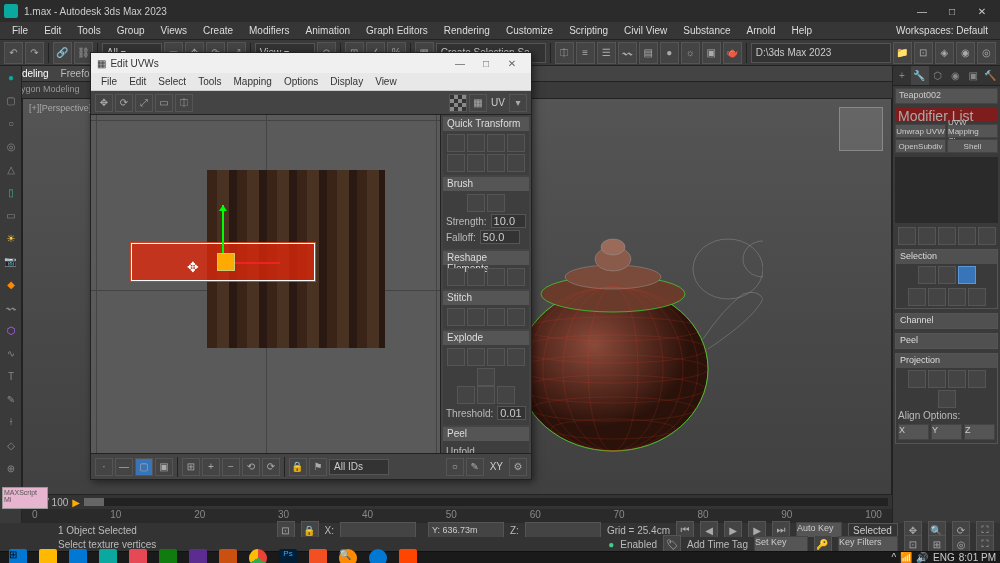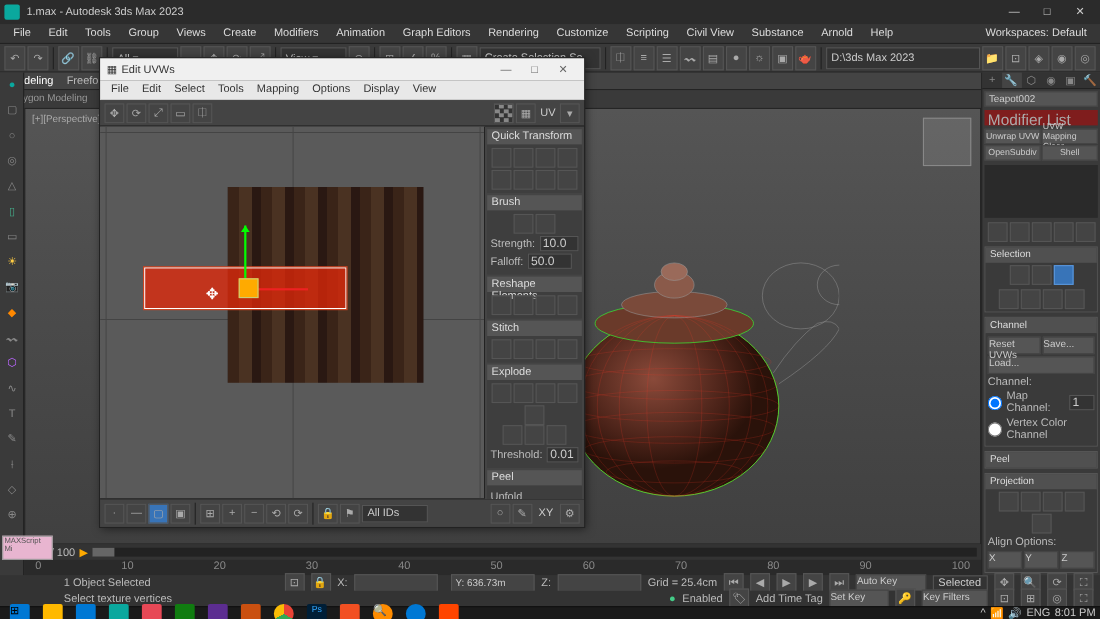--- a/index.html
+++ b/index.html
@@ -422,39 +422,20 @@
       <div class="icon-row" style="margin-top:4px">
         <div class="ic"></div>
         <div class="ic"></div>
         <div class="ic"></div>
         <div class="ic"></div>
       </div>
     </div>
   </div>
   <div class="rollout">
     <div class="rollout-hdr">Channel</div>
-    <div class="rollout-body">
-      <div style="display:flex;gap:2px">
-        <div class="btn-full" style="flex:1">Reset UVWs</div>
-        <div class="btn-full" style="flex:1">Save...</div>
-      </div>
-      <div class="btn-full">Load...</div>
-      <div class="label-row">
-          <span>Channel:</span>
-        </div>
-      <div class="label-row">
-          <input type="radio" checked="" style="">
-          <span>Map Channel:</span>
-          <div class="spinner" style="width:26px">1</div>
-        </div>
-      <div class="label-row">
-          <input type="radio" style="">
-          <span>Vertex Color Channel</span>
-        </div>
-    </div>
   </div>
   <div class="rollout">
     <div class="rollout-hdr">Peel</div>
   </div>
   <div class="rollout">
     <div class="rollout-hdr">Projection</div>
     <div class="rollout-body">
       <div class="icon-row">
           <div class="ic"></div>
           <div class="ic"></div>
@@ -512,21 +493,21 @@
   <span></span>
     <div class="coord-box">Y: 636.73m</div>
   <span>Z:</span>
     <div class="coord-box"></div>
   <span>Grid = 25.4cm</span>
   <div class="tb-btn sm">⏮</div>
   <div class="tb-btn sm">◀</div>
   <div class="tb-btn sm">▶</div>
   <div class="tb-btn sm">▶</div>
   <div class="tb-btn sm">⏭</div>
-  <div class="btn-full" style="width:64px">Auto Key</div>
+  <div class="btn-full" style="width:46px">Auto Key</div>
   <div class="tb-dropdown" style="min-width:50px;height:14px">Selected</div>
   <div class="tb-btn sm">✥</div>
   <div class="tb-btn sm">🔍</div>
   <div class="tb-btn sm">⟳</div>
   <div class="tb-btn sm">⛶</div>
 </div>
 <div class="status2" style="bottom:12px;height:14px">
   <span style="margin-left:52px">Select texture vertices</span>
   <div style="flex:1"></div>
   <span style="color:#4c8">●</span>

